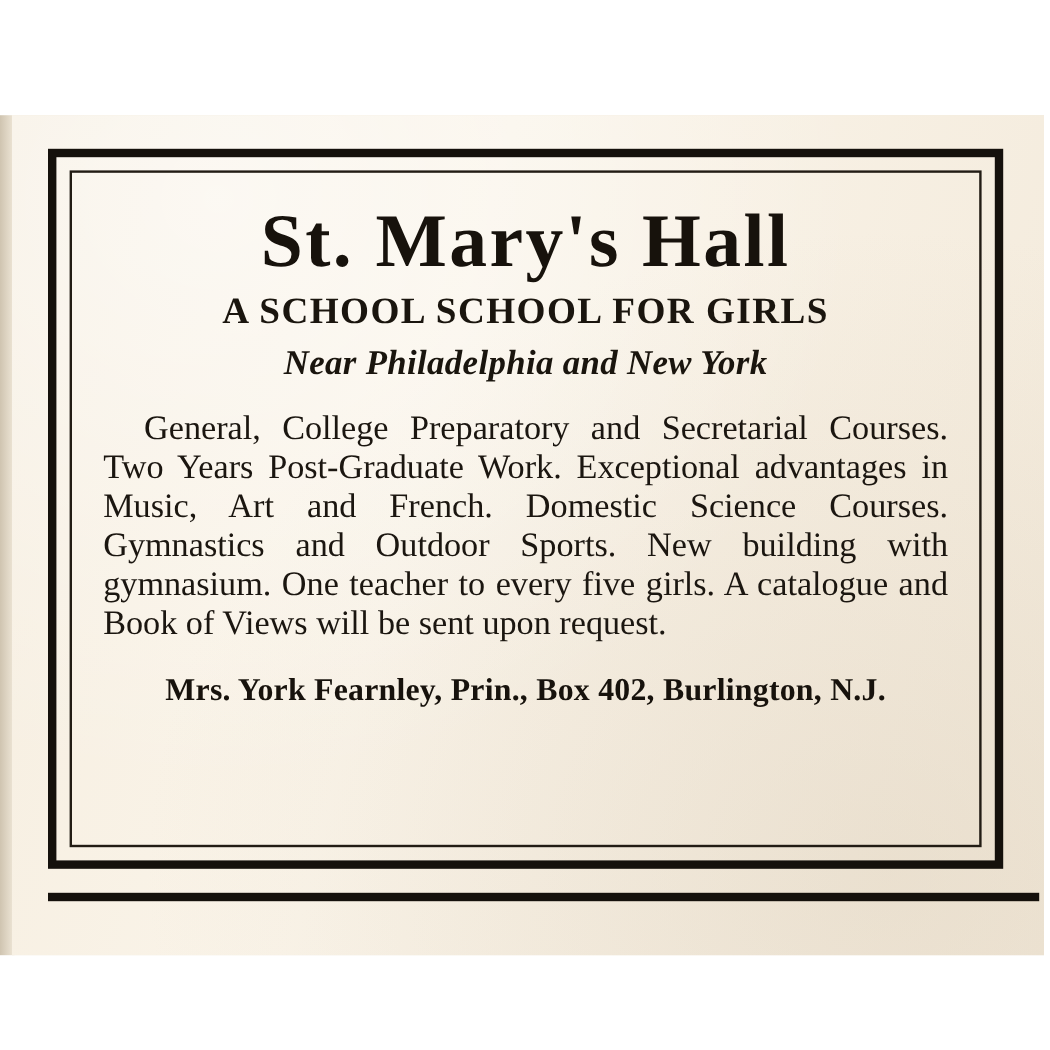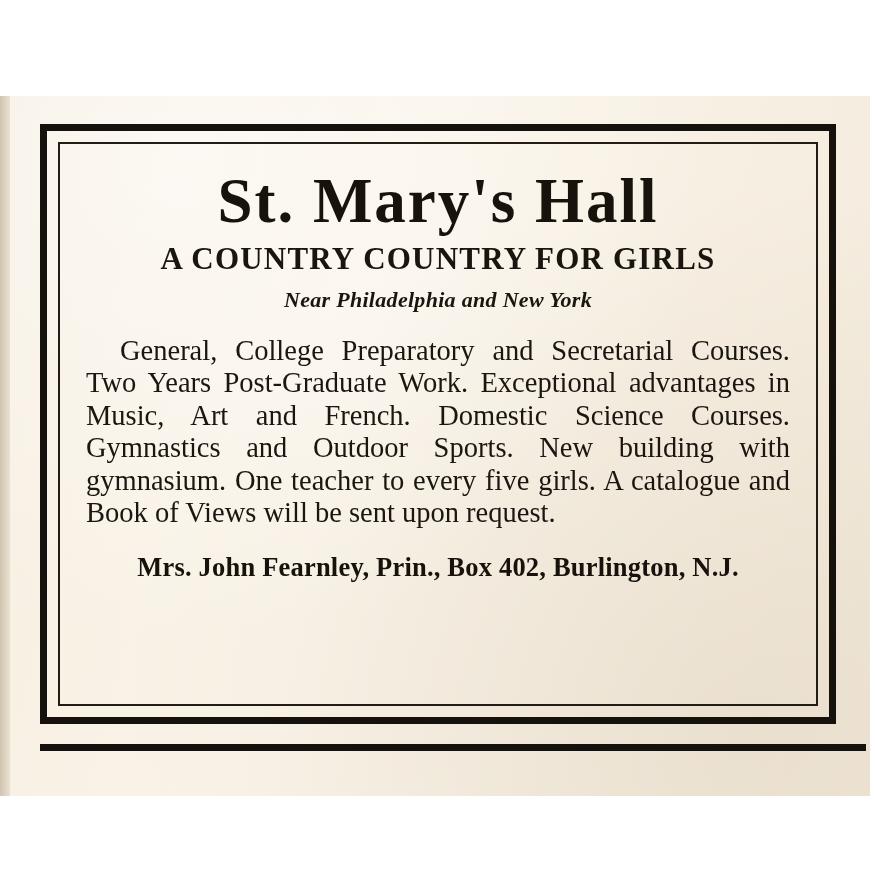--- a/index.html
+++ b/index.html
@@ -105,21 +105,21 @@
     font-size: 31px;
     letter-spacing: 1.2px;
     color: #1a150e;
     margin: 8px 0 2px 0;
   }
   .tagline {
     text-align: center;
     font-family: "Liberation Serif", serif;
     font-weight: 700;
     font-style: italic;
-    font-size: 22px;
+    font-size: 29px;
     letter-spacing: 0.3px;
     color: #1a150e;
     margin: 10px 0 14px 0;
   }
   .body-copy {
     font-family: "Liberation Serif", serif;
     font-size: 28.5px;
     line-height: 1.14;
     color: #1b1610;
     text-align: justify;
@@ -149,29 +149,29 @@
   <div class="edge-top"></div>
   <div class="edge-left"></div>
 
   <div class="clipping">
 
     <div class="ad-box">
       <div class="ad-inner">
 
         <div class="headline">St. Mary's Hall</div>
 
-        <div class="subhead">A COUNTRY COUNTRY FOR GIRLS</div>
+        <div class="subhead">A SCHOOL SCHOOL FOR GIRLS</div>
 
         <div class="tagline">Near Philadelphia and New York</div>
 
         <div class="body-copy">
           <span class="indent"></span><span>General, College Preparatory and Secretarial Courses. Two Years Post-Graduate Work. Exceptional advantages in Music, Art and French. Domestic Science Courses. Gymnastics and Outdoor Sports. New building with gymnasium. One teacher to every five girls. A catalogue and Book of Views will be sent upon request.</span>
         </div>
 
-        <div class="signature">Mrs. John Fearnley, Prin., Box 402, Burlington, N.J.</div>
+        <div class="signature">Mrs. York Fearnley, Prin., Box 402, Burlington, N.J.</div>
 
       </div>
     </div>
 
     <div class="lower-rule"></div>
 
   </div>
 </div>
 
 </body></html>

